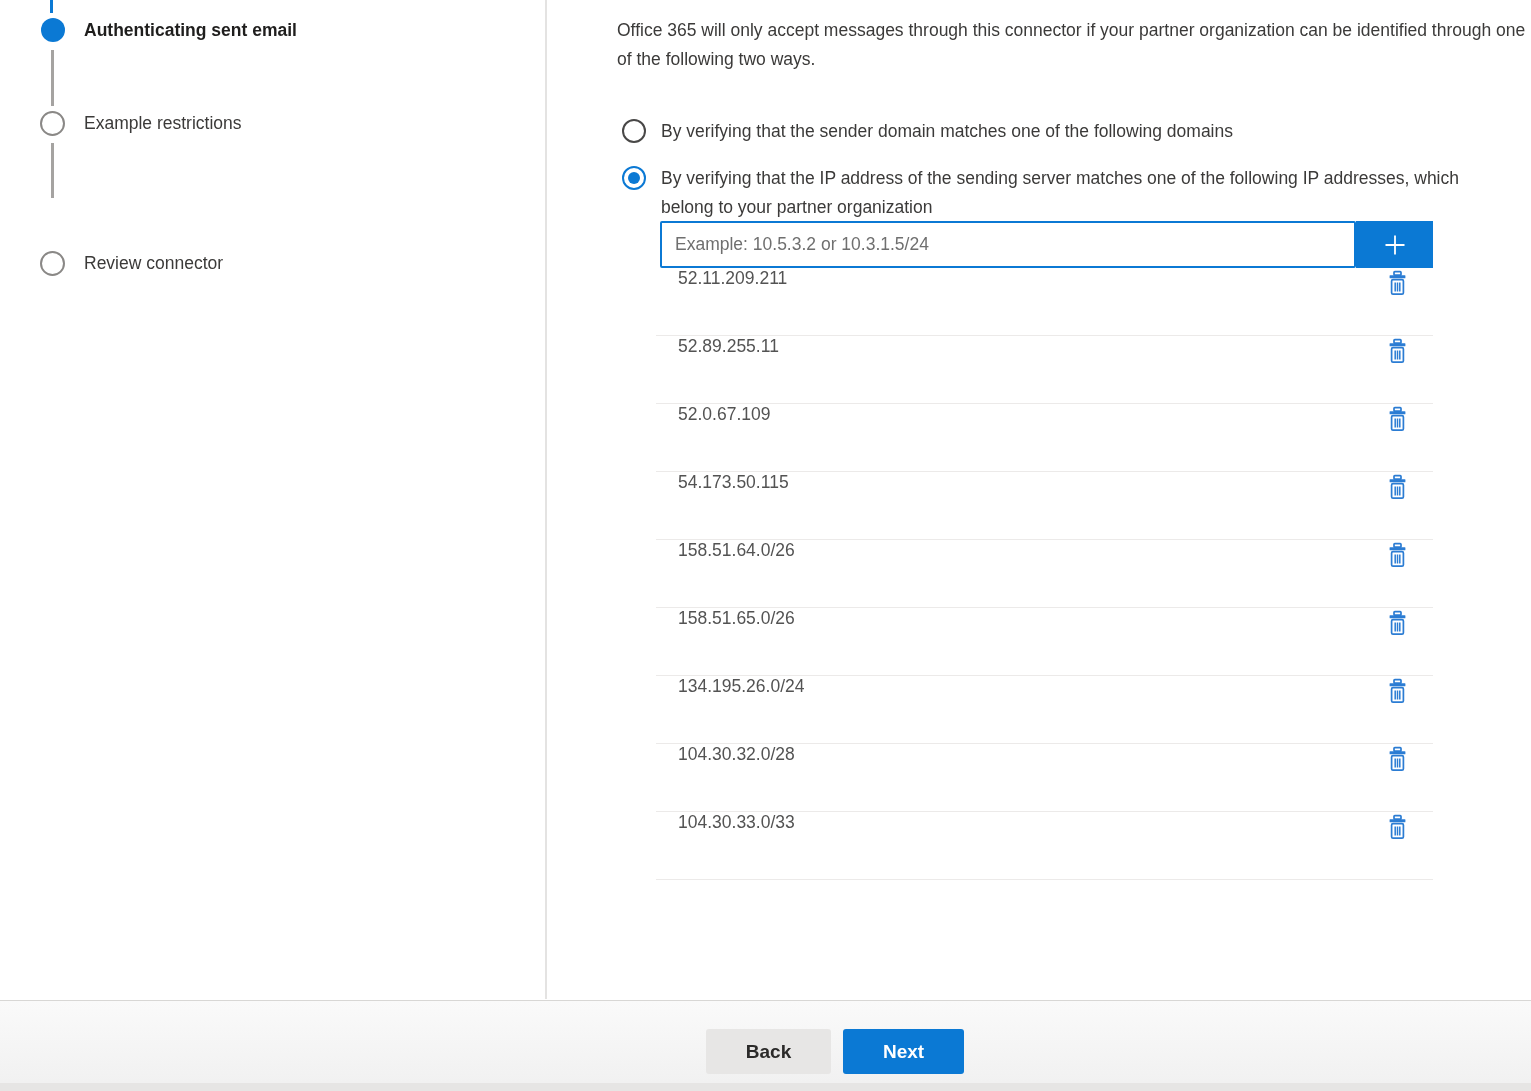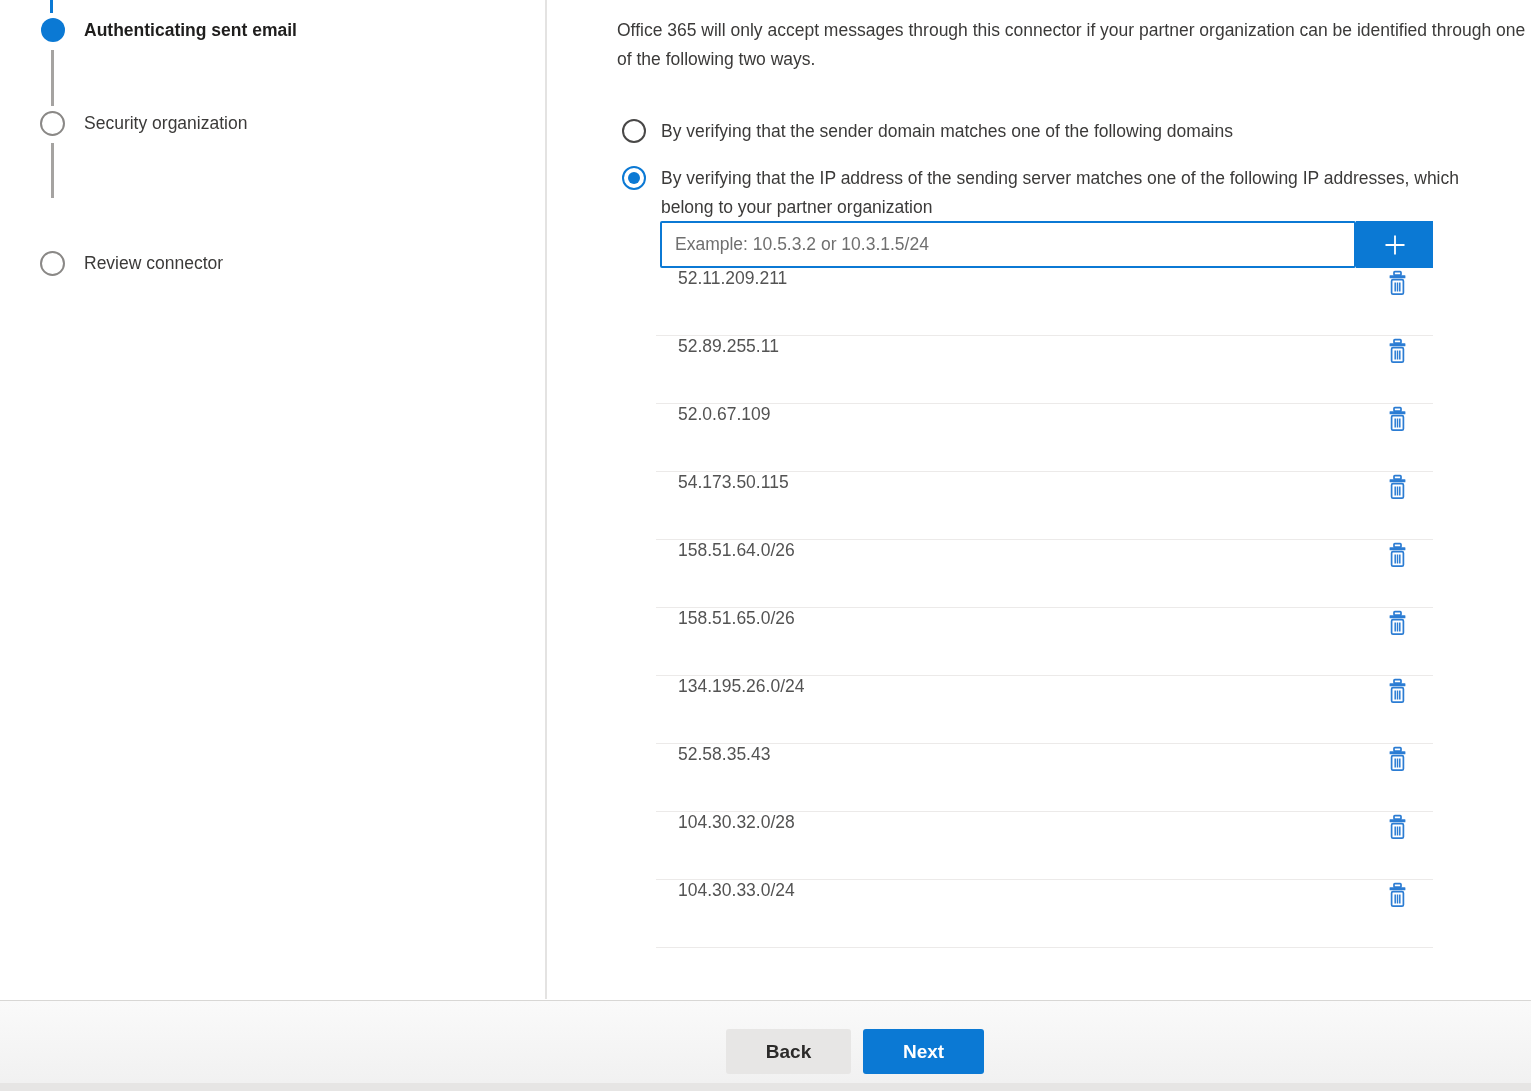--- a/index.html
+++ b/index.html
@@ -55,41 +55,41 @@
   .ip-text { font-size:17.5px; color:#535353; }
   .del-btn { background:none; border:none; cursor:pointer; padding:2px 4px; line-height:0; }
 
   
   .footer { position:absolute; left:0; top:1000px; width:1531px; height:91px;
     background:linear-gradient(#fafafa,#f0f0f0); border-top:1px solid #d8d7d5; }
   .footer::after { content:""; position:absolute; left:0; bottom:0; width:100%; height:8px;
     background:#e6e5e4; }
   .btn { position:absolute; top:28px; height:45px; border:none; border-radius:3px;
     font-size:19px; font-weight:600; cursor:pointer;
-    font-family:"Liberation Sans","DejaVu Sans",sans-serif;margin-left:20px; }
+    font-family:"Liberation Sans","DejaVu Sans",sans-serif; }
   .back { left:706px; width:125px; background:#e7e6e5; color:#2b2a29; }
   .next { left:843px; width:121px; background:#0b79d4; color:#fff; }
 </style>
 </head>
 <body>
 
 <div id="app">
 
   <nav class="stepper">
     <div class="rail-top"></div>
 
     <div class="step-row s1">
       <span class="dot-active"></span>
       <span class="step-label">Authenticating sent email</span>
     </div>
     <div class="connector c1"></div>
 
     <div class="step-row s2">
       <span class="ring"></span>
-      <span class="step-label">Security organization</span>
+      <span class="step-label">Example restrictions</span>
     </div>
     <div class="connector c2"></div>
 
     <div class="step-row s3">
       <span class="ring"></span>
       <span class="step-label">Review connector</span>
     </div>
   </nav>
 
   <div class="v-divider"></div>
@@ -196,47 +196,36 @@
           <button class="del-btn">
             <svg width="23" height="26" viewBox="0 0 23 26">
               <rect x="8" y="1.6" width="7" height="3.6" rx="0.8" fill="none" stroke="#2b7cd3" stroke-width="1.7"></rect>
               <rect x="3.6" y="5.2" width="15.8" height="3.1" rx="0.6" fill="#2b7cd3"></rect>
               <rect x="5.6" y="9.6" width="11.8" height="14.6" rx="1.4" fill="none" stroke="#2b7cd3" stroke-width="1.7"></rect>
               <path d="M9.2 12.4v9.2M11.5 12.4v9.2M13.8 12.4v9.2" stroke="#2b7cd3" stroke-width="1.5" fill="none"></path>
             </svg>
           </button>
         </li>
 
-        <li class="ip-row">
-          <span class="ip-text">52.58.35.43</span>
-          <button class="del-btn">
-            <svg width="23" height="26" viewBox="0 0 23 26">
-              <rect x="8" y="1.6" width="7" height="3.6" rx="0.8" fill="none" stroke="#2b7cd3" stroke-width="1.7"></rect>
-              <rect x="3.6" y="5.2" width="15.8" height="3.1" rx="0.6" fill="#2b7cd3"></rect>
-              <rect x="5.6" y="9.6" width="11.8" height="14.6" rx="1.4" fill="none" stroke="#2b7cd3" stroke-width="1.7"></rect>
-              <path d="M9.2 12.4v9.2M11.5 12.4v9.2M13.8 12.4v9.2" stroke="#2b7cd3" stroke-width="1.5" fill="none"></path>
-            </svg>
-          </button>
-        </li>
 
 
         <li class="ip-row">
           <span class="ip-text">104.30.32.0/28</span>
           <button class="del-btn">
             <svg width="23" height="26" viewBox="0 0 23 26">
               <rect x="8" y="1.6" width="7" height="3.6" rx="0.8" fill="none" stroke="#2b7cd3" stroke-width="1.7"></rect>
               <rect x="3.6" y="5.2" width="15.8" height="3.1" rx="0.6" fill="#2b7cd3"></rect>
               <rect x="5.6" y="9.6" width="11.8" height="14.6" rx="1.4" fill="none" stroke="#2b7cd3" stroke-width="1.7"></rect>
               <path d="M9.2 12.4v9.2M11.5 12.4v9.2M13.8 12.4v9.2" stroke="#2b7cd3" stroke-width="1.5" fill="none"></path>
             </svg>
           </button>
         </li>
 
         <li class="ip-row">
-          <span class="ip-text">104.30.33.0/24</span>
+          <span class="ip-text">104.30.33.0/33</span>
           <button class="del-btn">
             <svg width="23" height="26" viewBox="0 0 23 26">
               <rect x="8" y="1.6" width="7" height="3.6" rx="0.8" fill="none" stroke="#2b7cd3" stroke-width="1.7"></rect>
               <rect x="3.6" y="5.2" width="15.8" height="3.1" rx="0.6" fill="#2b7cd3"></rect>
               <rect x="5.6" y="9.6" width="11.8" height="14.6" rx="1.4" fill="none" stroke="#2b7cd3" stroke-width="1.7"></rect>
               <path d="M9.2 12.4v9.2M11.5 12.4v9.2M13.8 12.4v9.2" stroke="#2b7cd3" stroke-width="1.5" fill="none"></path>
             </svg>
           </button>
         </li>
       </ul>

